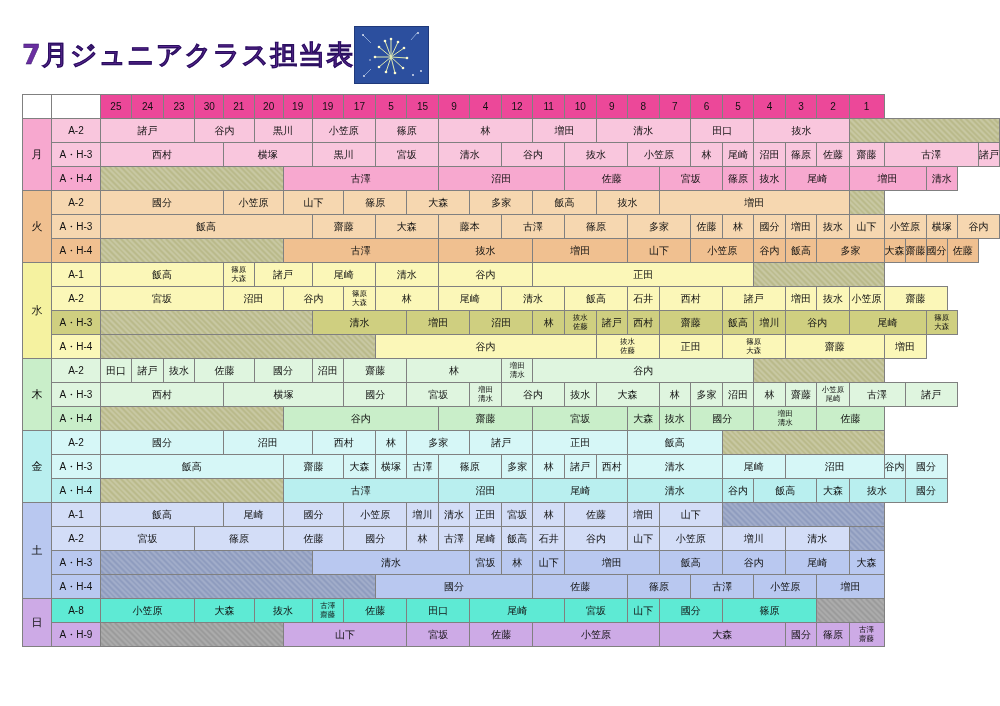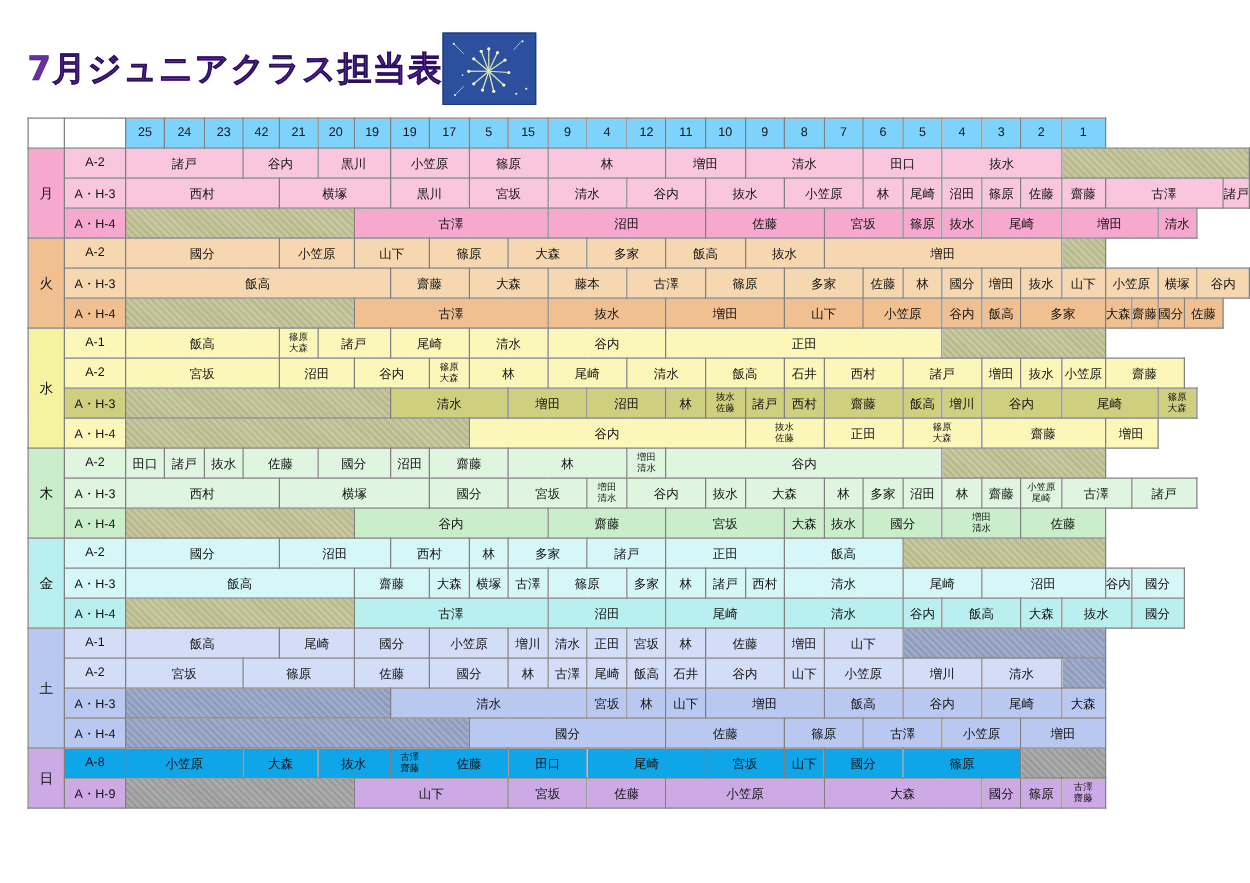--- a/index.html
+++ b/index.html
@@ -46,40 +46,40 @@
     vertical-align:middle;
     padding:0;
     height:23px;
     overflow:hidden;
     white-space:nowrap;
     font-weight:normal;
   }
   .hdr-blank{background:#ffffff;border:1px solid #808080;}
   .daycol{width:36px;font-size:11px;}
   .clscol{width:54px;font-size:10px;}
-  .dnum{width:35.3px;font-size:10px;background:#7dd3fc;}
+  .dnum{width:35.3px;font-size:10px;background:#ec4899;}
 
   .two-line{font-size:7.5px;line-height:1.15;}
 
   
   .mon-a{background:#f7a8cf;}     
   .mon-b{background:#f9c6dd;}
   .tue-a{background:#f0c090;}
   .tue-b{background:#f6d7b0;}
   .wed-a{background:#f5f2a0;}
   .wed-b{background:#fbf7b8;}
   .wed-c{background:#cfcf80;}
   .thu-a{background:#c9eec9;}
   .thu-b{background:#dff5df;}
   .fri-a{background:#b9efef;}
   .fri-b{background:#d6f7f7;}
   .sat-a{background:#b9c8f0;}
   .sat-b{background:#d3ddf7;}
   .sun-a{background:#cdaae6;}
-  .sun-b{background:#0ea5e9;}
+  .sun-b{background:#5eead4;}
 
   
   .hatch{
     background-color:#b9b98a;
     background-image:repeating-linear-gradient(45deg,
       rgba(255,255,255,0.22) 0 2px, rgba(0,0,0,0.0) 2px 4px);
   }
   .hatch-pink{
     background-color:#b9b98a;
     background-image:repeating-linear-gradient(45deg,
@@ -151,21 +151,21 @@
   </div>
 
   <table class="sched">
     <thead>
       <tr>
         <th class="hdr-blank daycol"></th>
         <th class="hdr-blank clscol"></th>
       <th class="dnum">25</th>
           <th class="dnum">24</th>
           <th class="dnum">23</th>
-          <th class="dnum">42</th>
+          <th class="dnum">30</th>
           <th class="dnum">21</th>
           <th class="dnum">20</th>
           <th class="dnum">19</th>
           <th class="dnum">19</th>
           <th class="dnum">17</th>
           <th class="dnum">5</th>
           <th class="dnum">15</th>
           <th class="dnum">9</th>
           <th class="dnum">4</th>
           <th class="dnum">12</th>

